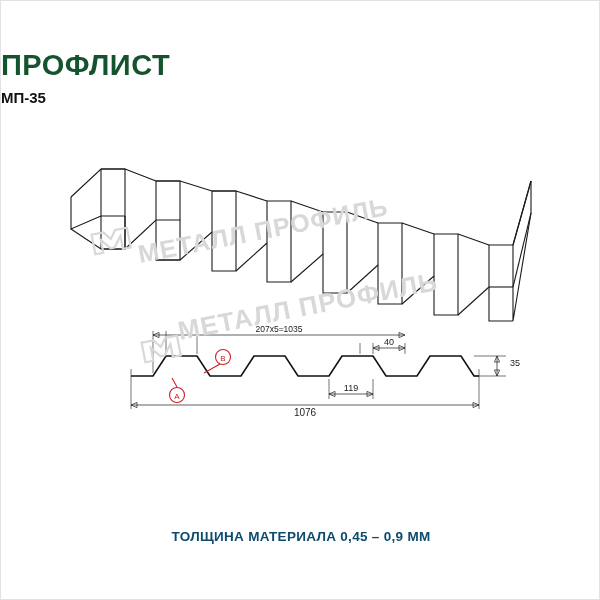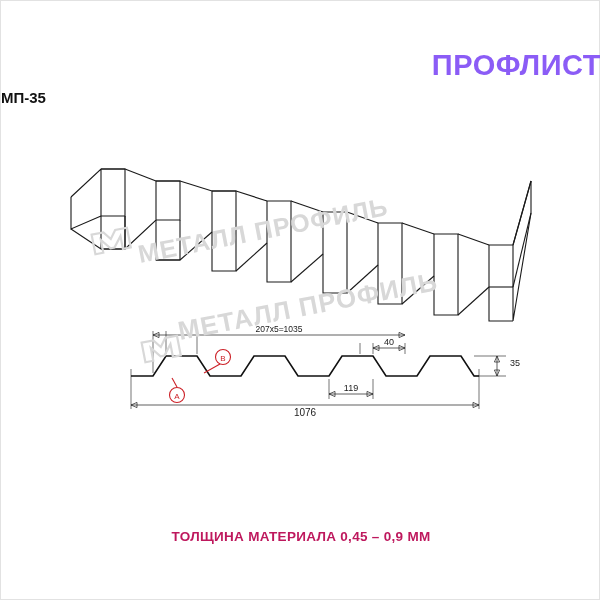--- a/index.html
+++ b/index.html
@@ -19,46 +19,46 @@
     width: 600px;
     height: 600px;
     box-sizing: border-box;
     border: 1px solid #e2e2e2;
   }
   .title {
     position: absolute;
     top: 48px;
     left: 0;
     width: 600px;
-    text-align: right;
+    text-align: left;
     font-size: 29px;
     font-weight: bold;
     letter-spacing: 0.5px;
-    color: #8b5cf6;
+    color: #14532d;
   }
   .subtitle {
     position: absolute;
     top: 88px;
     left: 0;
     width: 600px;
     text-align: left;
     font-size: 15px;
     font-weight: bold;
     color: #111111;
   }
   .footer {
     position: absolute;
     top: 528px;
     left: 0;
     width: 600px;
     text-align: center;
     font-size: 13.5px;
     font-weight: bold;
     letter-spacing: 0.3px;
-    color: #be185d;
+    color: #0c4a6e;
   }
   .art {
     position: absolute;
     top: 0;
     left: 0;
     width: 600px;
     height: 600px;
   }
   .wm {
     position: absolute;

